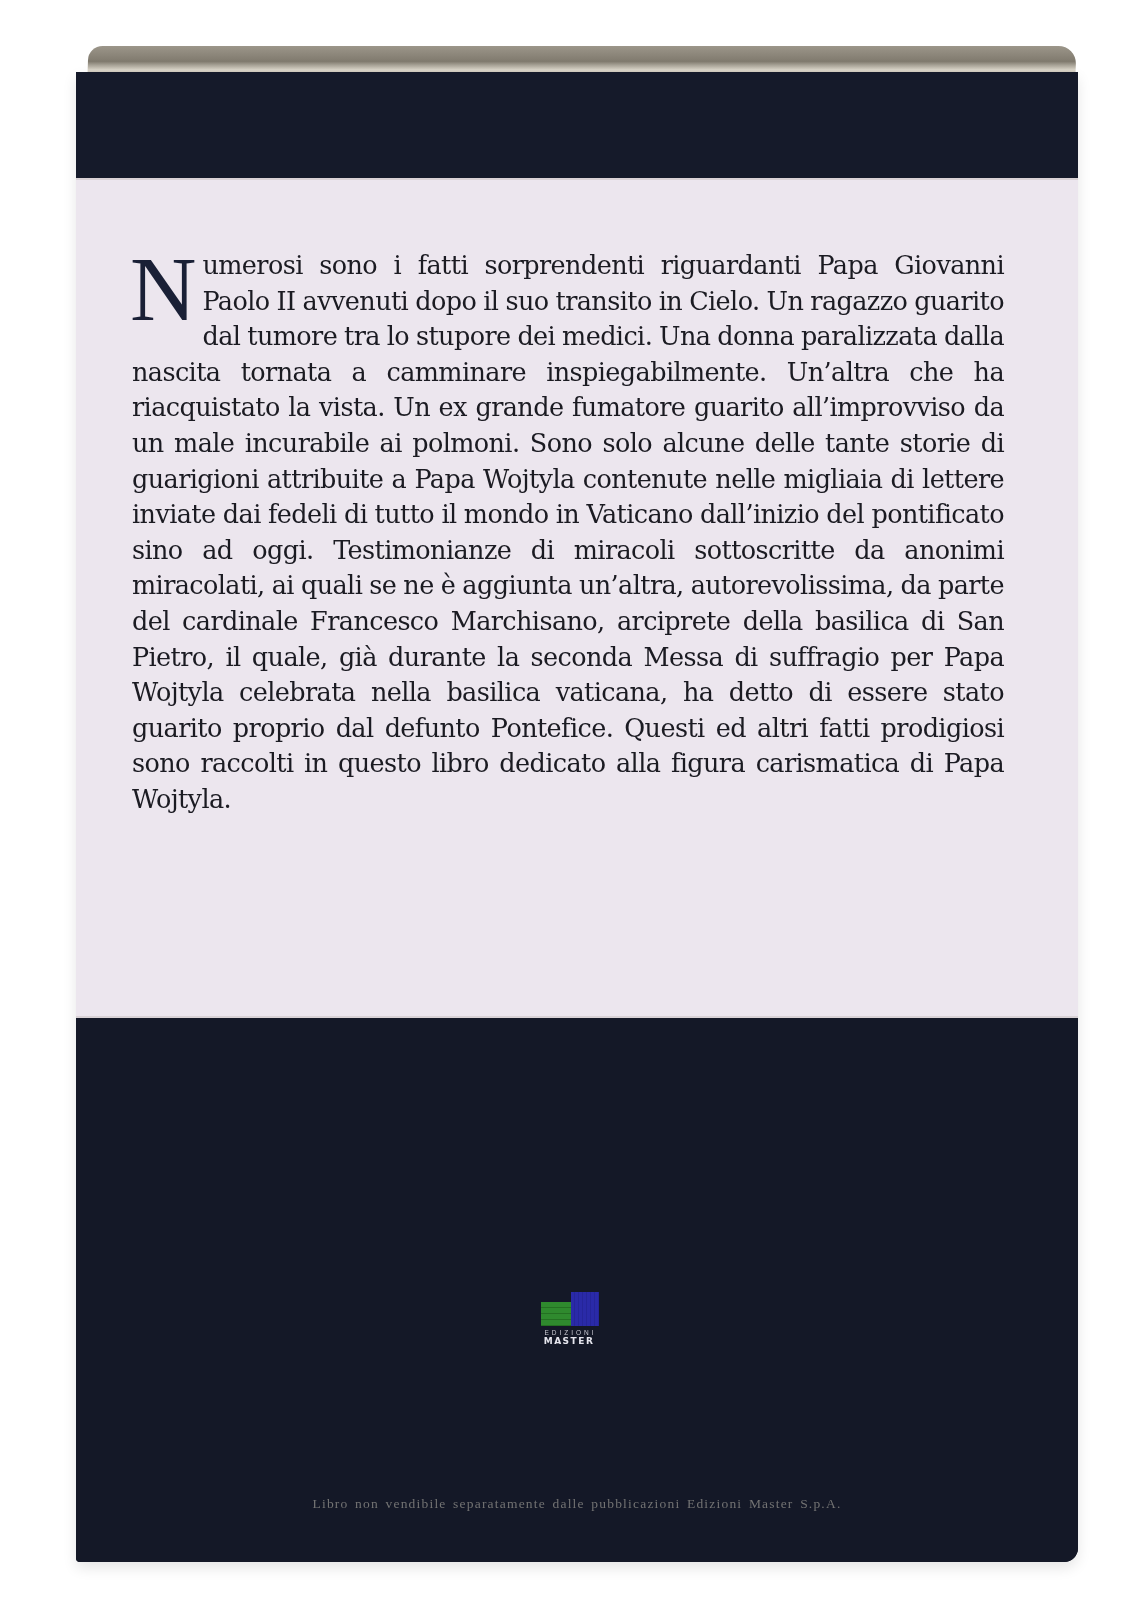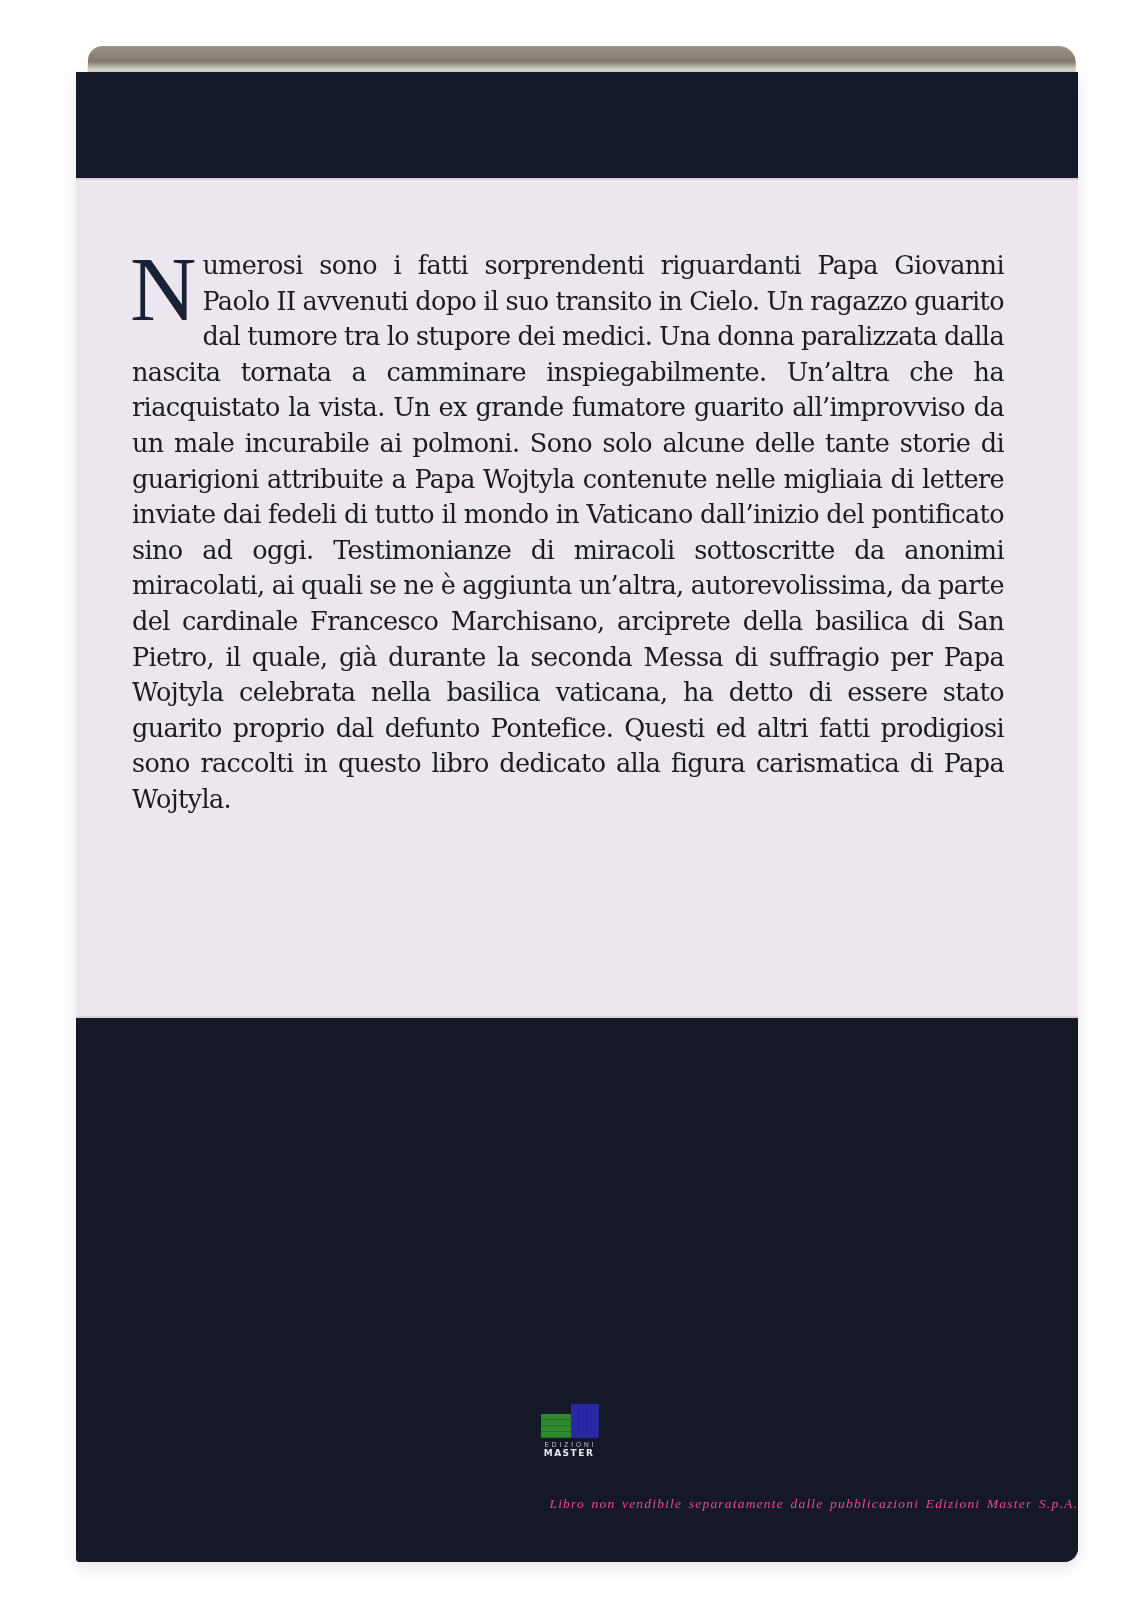--- a/index.html
+++ b/index.html
@@ -78,21 +78,21 @@
       position: absolute;
       left: 0;
       top: 946px;
       width: 100%;
       height: 544px;
       background: #141827;
     }
     .logo {
       position: absolute;
       left: 458px;
-      top: 1332px;
+      top: 1220px;
       width: 70px;
     }
     .logo-mark {
       position: relative;
       width: 60px;
       height: 34px;
       margin: 0 auto;
     }
     .logo-green {
       position: absolute;
@@ -124,27 +124,26 @@
       font-size: 9px;
       letter-spacing: 1.5px;
       color: #e6e6ee;
       margin-top: 0px;
     }
     .disclaimer {
       position: absolute;
       left: 0;
       top: 1424px;
       width: 100%;
-      text-align: right;
+      text-align: center;
       font-family: "Liberation Serif", serif;
-      font-style: italic;
       font-size: 13.5px;
       letter-spacing: 1.2px;
       word-spacing: 2px;
-      color: #ec4899;
+      color: #737373;
     }
   </style>
 </head>
 <body>
 
 <div class="page-edges"></div>
 
 <div class="book">
   <div class="top-band"></div>
 

